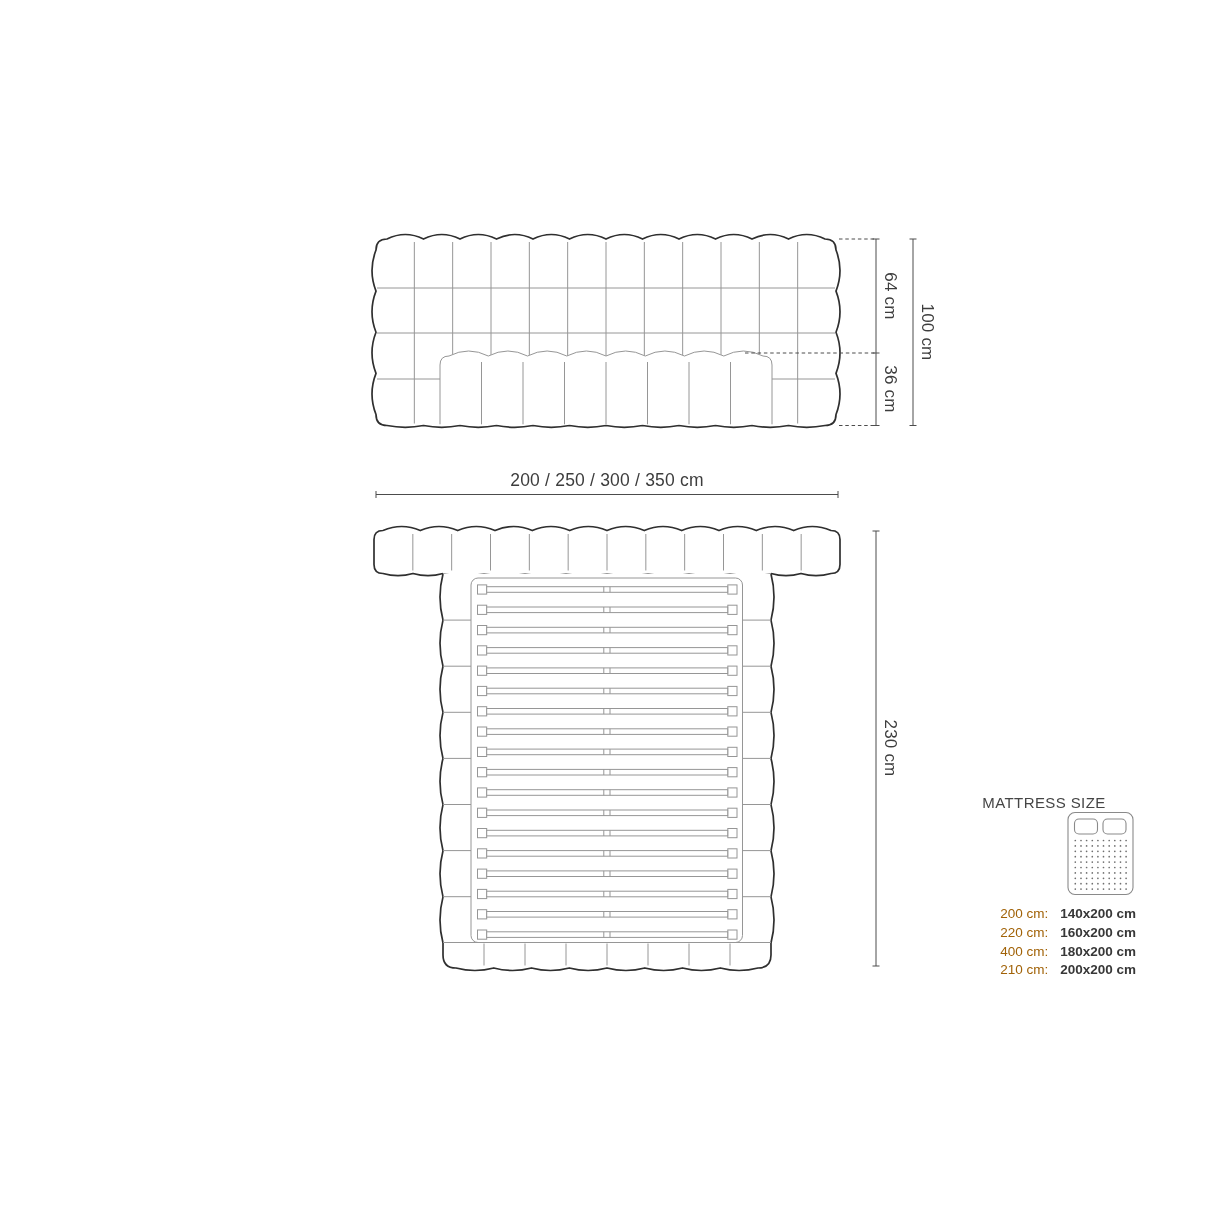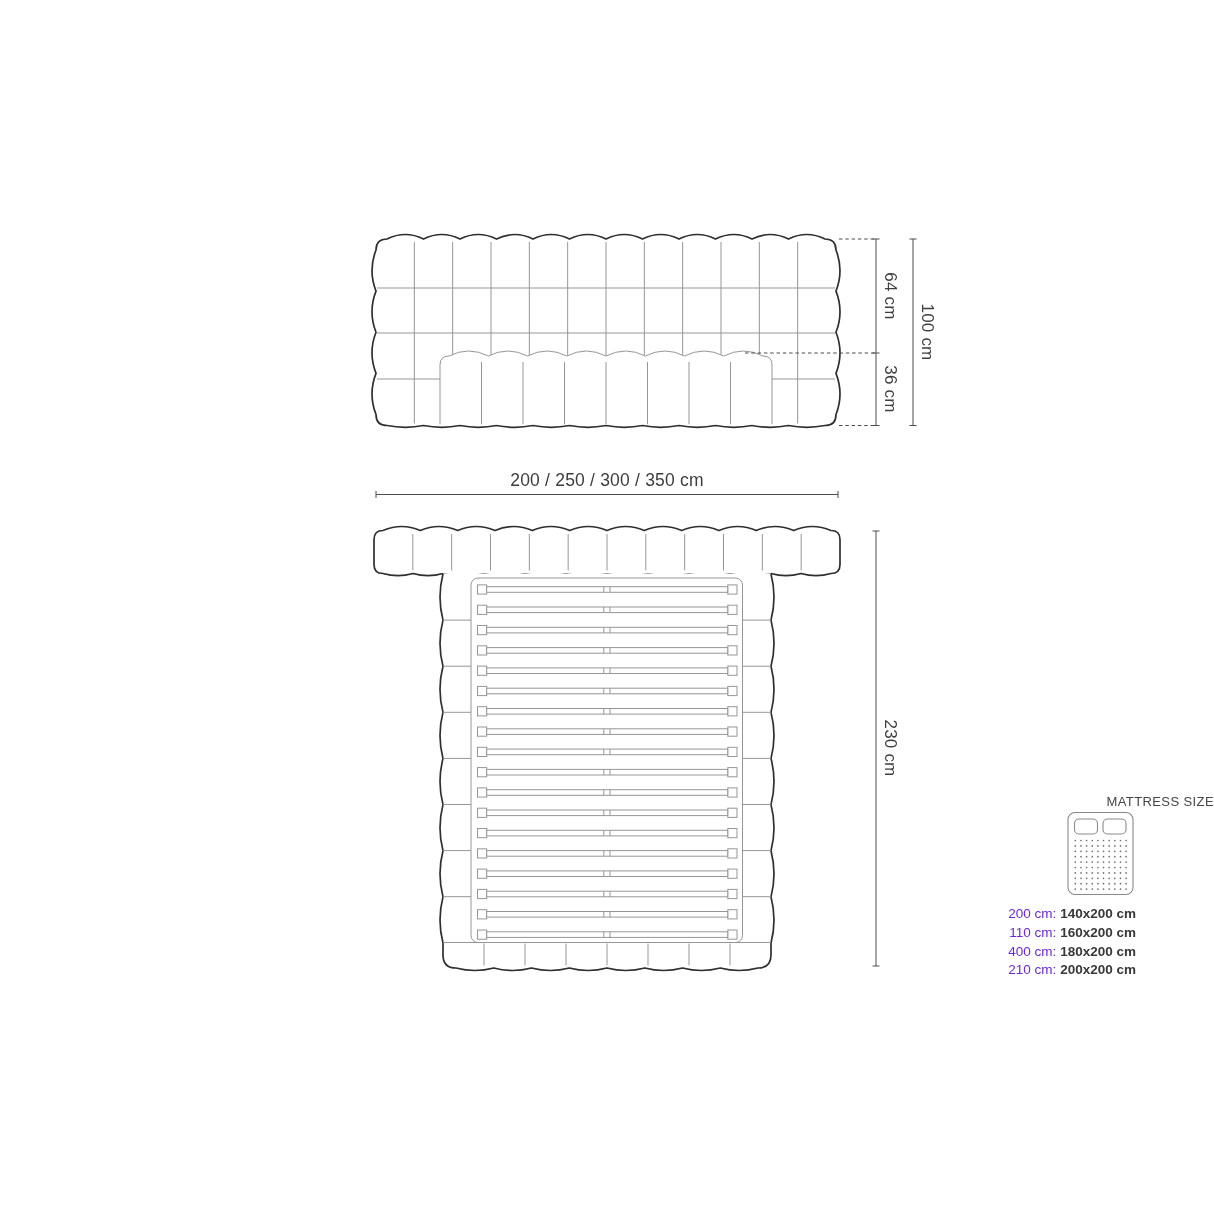--- a/index.html
+++ b/index.html
@@ -2,26 +2,26 @@
 <html><head>
 <meta charset="utf-8">
 <style>
   html,body{margin:0;padding:0;background:#ffffff;}
   body{width:1214px;height:1214px;position:relative;overflow:hidden;
        font-family:"Liberation Sans",sans-serif;}
   #diagram-svg{position:absolute;left:0;top:0;}
   svg text{font-family:"Liberation Sans",sans-serif;fill:#3d3d3d;}
   .dim-text{font-size:17px;letter-spacing:.2px;}
   .width-text{font-size:17.5px;letter-spacing:.2px;}
-  .panel-title{position:absolute;left:1072px;top:794px;width:142px;
-       text-align:right;font-size:13px;letter-spacing:.4px;color:#454545;}
+  .panel-title{position:absolute;left:973px;top:794px;width:142px;
+       text-align:center;font-size:15px;letter-spacing:.4px;color:#454545;}
   .size-table{position:absolute;left:995px;top:905px;width:141px;text-align:right;
        font-size:13.5px;line-height:18.8px;white-space:nowrap;}
-  .size-row .lbl{color:#6d28d9;font-weight:400;}
-  .size-row .val{color:#383838;font-weight:700;margin-left:4px;}
+  .size-row .lbl{color:#a16207;font-weight:400;}
+  .size-row .val{color:#383838;font-weight:700;margin-left:12px;}
 </style>
 </head>
 <body>
 
 <svg id="diagram-svg" width="1214" height="1214" viewBox="0 0 1214 1214">
 
   <g id="g-front">
       <path d="M 387 239 Q 405.3 230.0 423.5 239 Q 441.8 230.0 460.0 239 Q 478.3 230.0 496.5 239 Q 514.8 230.0 533.0 239 Q 551.3 230.0 569.5 239 Q 587.8 230.0 606.0 239 Q 624.3 230.0 642.5 239 Q 660.8 230.0 679.0 239 Q 697.3 230.0 715.5 239 Q 733.8 230.0 752.0 239 Q 770.3 230.0 788.5 239 Q 806.8 230.0 825.0 239 Q 836 239 836 250 Q 844.0 270.6 836 291.1 Q 844.0 311.7 836 332.3 Q 844.0 352.8 836 373.4 Q 844.0 393.9 836 414.5 Q 836 425.5 825 425.5 Q 806.8 429.1 788.5 425.5 Q 770.3 429.1 752.0 425.5 Q 733.8 429.1 715.5 425.5 Q 697.3 429.1 679.0 425.5 Q 660.8 429.1 642.5 425.5 Q 624.3 429.1 606.0 425.5 Q 587.8 429.1 569.5 425.5 Q 551.3 429.1 533.0 425.5 Q 514.8 429.1 496.5 425.5 Q 478.3 429.1 460.0 425.5 Q 441.8 429.1 423.5 425.5 Q 405.3 429.1 387.0 425.5 Q 376 425.5 376 414.5 Q 368.0 393.9 376 373.4 Q 368.0 352.8 376 332.3 Q 368.0 311.7 376 291.1 Q 368.0 270.6 376 250.0 Q 376 239 387 239 Z" stroke="#2f2f2f" stroke-width="1.7" fill="#fff"></path>
       <line x1="414.3333333333333" y1="242" x2="414.3333333333333" y2="423.5" stroke="#969696" stroke-width="1" fill="none"></line>
       <line x1="452.6666666666667" y1="242" x2="452.6666666666667" y2="356" stroke="#969696" stroke-width="1" fill="none"></line>
@@ -363,21 +363,21 @@
     </g>
 </svg>
 
 <div class="panel-title">MATTRESS SIZE</div>
 
 <div class="size-table">
   <div class="size-row">
     <span class="lbl">200 cm:</span><span class="val">140x200 cm</span>
   </div>
   <div class="size-row">
-    <span class="lbl">110 cm:</span><span class="val">160x200 cm</span>
+    <span class="lbl">220 cm:</span><span class="val">160x200 cm</span>
   </div>
   <div class="size-row">
     <span class="lbl">400 cm:</span><span class="val">180x200 cm</span>
   </div>
   <div class="size-row">
     <span class="lbl">210 cm:</span><span class="val">200x200 cm</span>
   </div>
 </div>
 
 </body></html>

